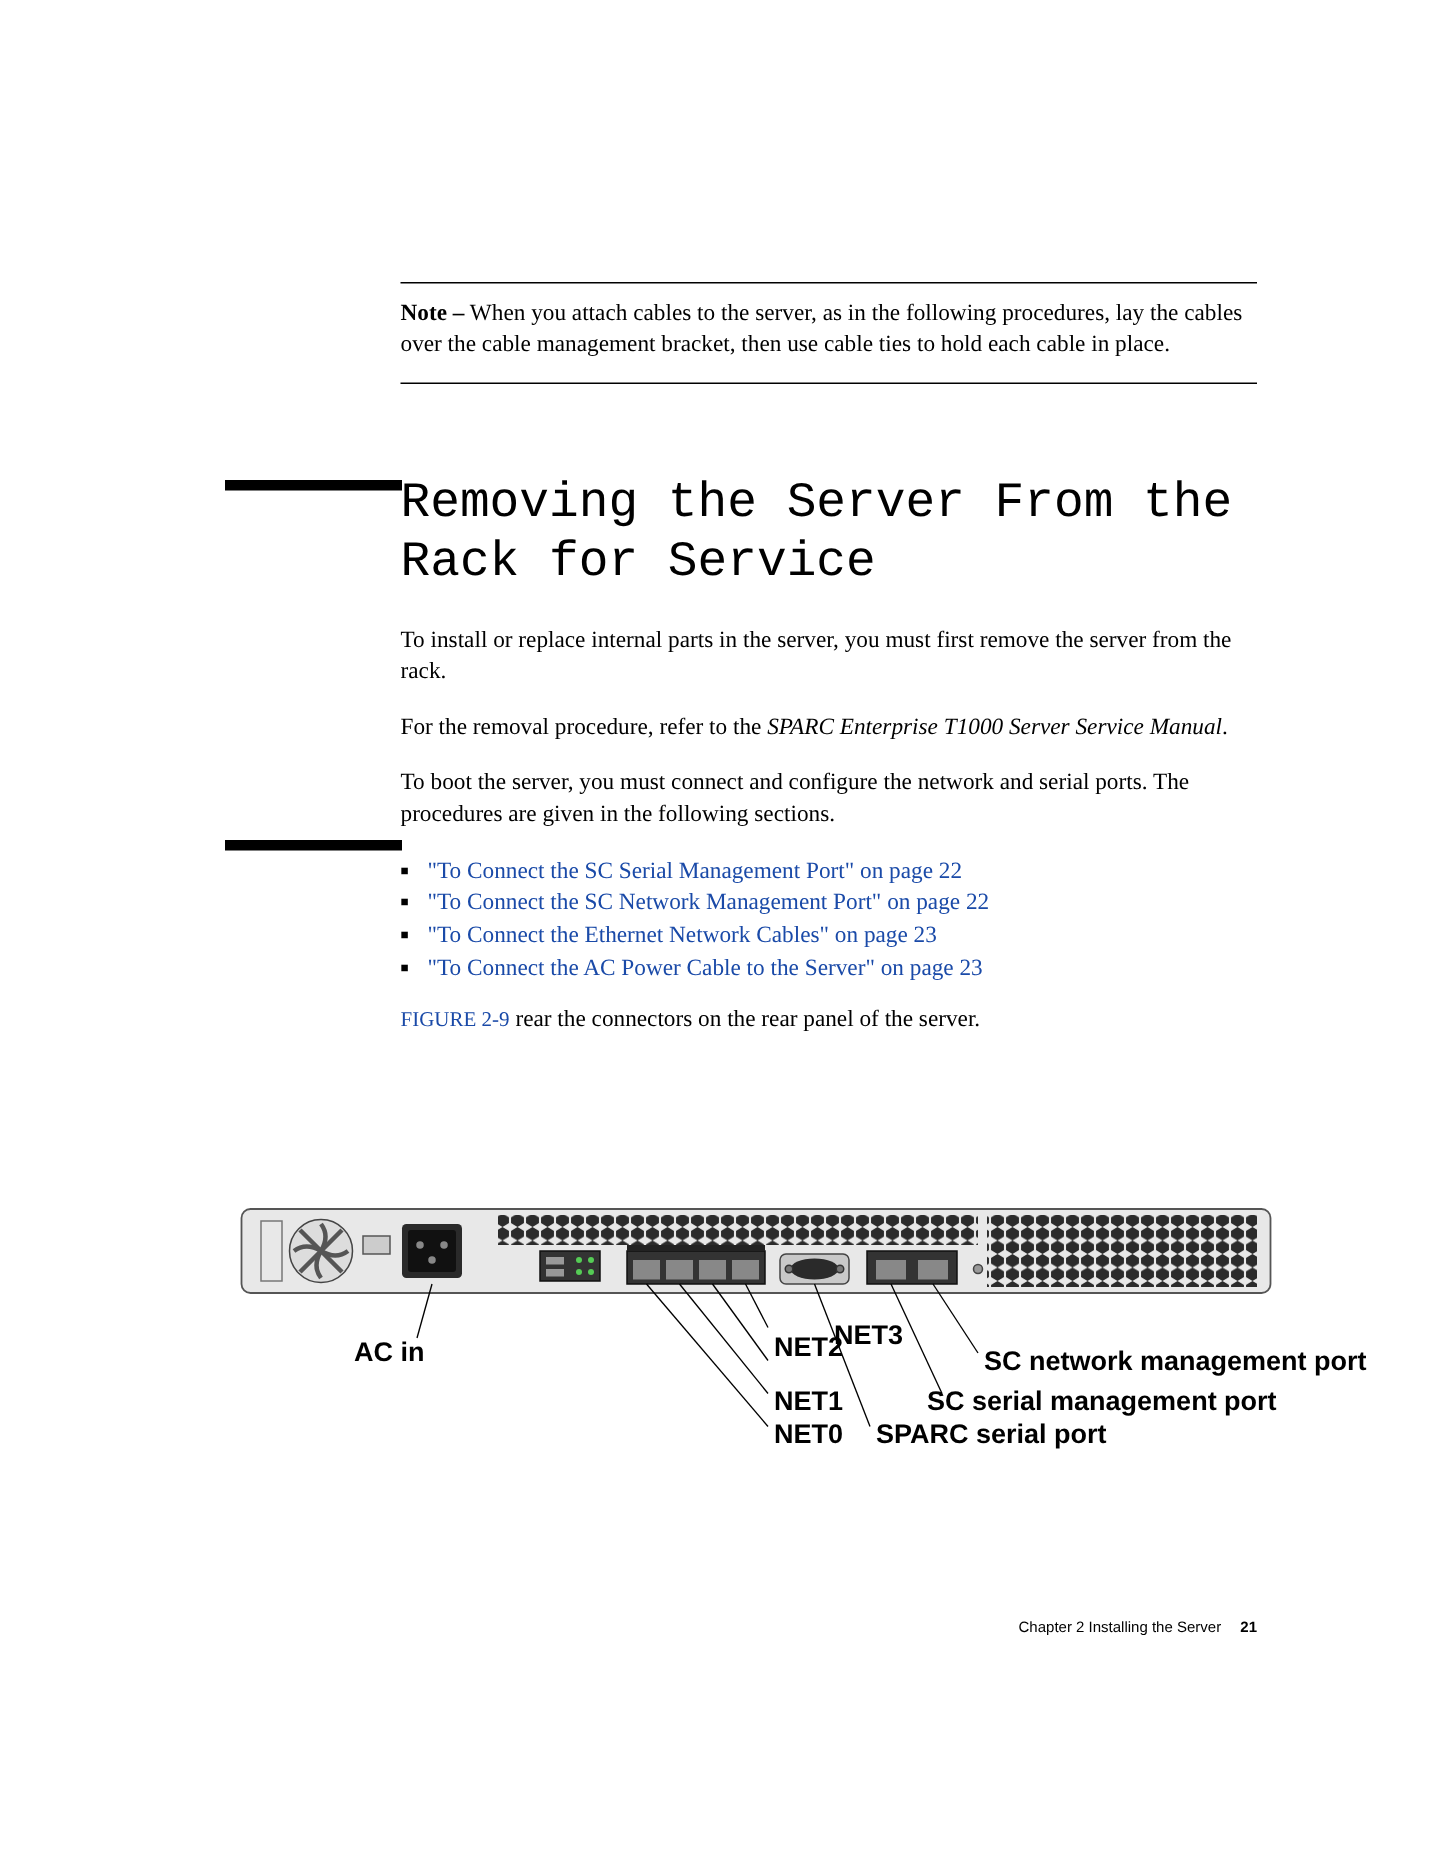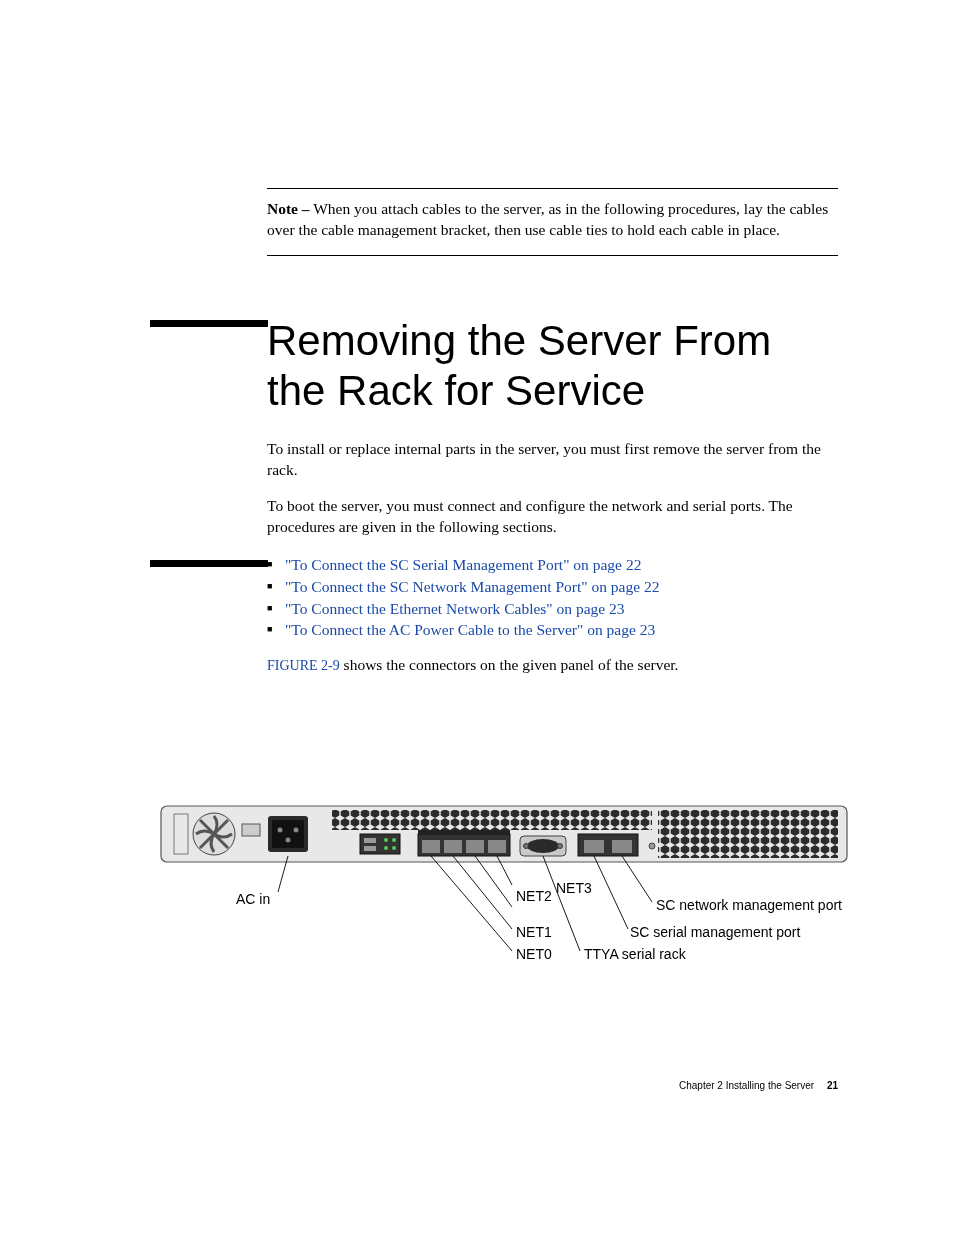--- a/index.html
+++ b/index.html
@@ -4,31 +4,31 @@
 <style>
   * { box-sizing: border-box; margin: 0; padding: 0; }
   html, body { width: 954px; background: #fff; font-family: "Palatino Linotype", Palatino, "Book Antiqua", serif; color: #000; }
   .page { width: 954px; height: 1235px; position: relative; padding: 0; }
   .content { position: absolute; left: 267px; right: 116px; top: 188px; }
   .note-block { border-top: 1px solid #000; border-bottom: 1px solid #000; padding: 10px 0 14px 0; font-size: 15.5px; line-height: 1.35; }
   .note-block .note-label { font-weight: bold; }
   .section-rule { position: absolute; left: 150px; width: 118px; height: 7px; background: #000; }
   .rule-1 { top: 320px; }
   .rule-2 { top: 560px; }
-  h1.section-head { font-family: Liberation Sans, sans-serif; font-weight: 400; font-size: 42px; line-height: 1.2; margin-top: 60px; margin-bottom: 22px; }
+  h1.section-head { font-family: Liberation Mono, monospace; font-weight: 400; font-size: 33px; line-height: 1.2; margin-top: 60px; margin-bottom: 22px; }
   p.body { font-size: 15.5px; line-height: 1.35; margin-bottom: 16px; }
   .ital { font-style: italic; }
   ul.link-list { list-style: none; margin: 6px 0 14px 0; }
   ul.link-list li { font-size: 15.5px; line-height: 1.4; padding-left: 18px; position: relative; }
   ul.link-list li::before { content: "■"; position: absolute; left: 0; top: 4px; font-size: 9px; color: #000; }
   a.xref { color: #1a4aa8; text-decoration: none; }
   .fig-ref { color: #1a4aa8; font-size: 14px; }
   .figure-area { position: absolute; left: 160px; right: 116px; top: 800px; }
   .server-svg { width: 688px; height: 70px; display: block; }
-  .callouts { position: relative; height: 120px; margin-top: 2px; font-family: Arial, Helvetica, sans-serif; font-size: 14px; }
+  .callouts { position: relative; height: 120px; margin-top: 2px; font-family: Arial, Helvetica, sans-serif; font-size: 18px; font-weight: bold; }
   .callouts .lbl { position: absolute; white-space: nowrap; }
   .callouts svg.lines { position: absolute; left: 0; top: -72px; width: 688px; height: 200px; pointer-events: none; }
   .fig-caption { font-size: 14px; margin-top: 24px; padding-left: 107px; }
   .fig-caption .fcap-label { font-family: Arial, Helvetica, sans-serif; font-weight: bold; font-size: 12px; letter-spacing: 0.3px; }
   .footer { position: absolute; bottom: 144px; right: 116px; font-family: Arial, Helvetica, sans-serif; font-size: 10px; }
   .footer .pn { font-weight: bold; margin-left: 10px; }
 </style>
 </head>
 <body>
 
@@ -38,32 +38,35 @@
   <div class="section-rule rule-2"></div>
 
   <div class="content">
 
     <div class="note-block">
       <span class="note-label">Note –</span><span> When you attach cables to the server, as in the following procedures, lay the cables over the cable management bracket, then use cable ties to hold each cable in place.</span>
     </div>
 
     <h1 class="section-head">Removing the Server From the Rack for Service</h1>
     <p class="body">To install or replace internal parts in the server, you must first remove the server from the rack.</p>
+    <p class="body">
+      <span>For the removal procedure, refer to the </span><span class="ital">SPARC Enterprise T1000 Server Service Manual</span><span>.</span>
+    </p>
 
     <p class="body">To boot the server, you must connect and configure the network and serial ports. The procedures are given in the following sections.</p>
 
     <ul class="link-list">
       <li><a class="xref" href="#">"To Connect the SC Serial Management Port" on page 22</a></li>
       <li><a class="xref" href="#">"To Connect the SC Network Management Port" on page 22</a></li>
       <li><a class="xref" href="#">"To Connect the Ethernet Network Cables" on page 23</a></li>
       <li><a class="xref" href="#">"To Connect the AC Power Cable to the Server" on page 23</a></li>
     </ul>
 
     <p class="body">
-      <a class="xref fig-ref" href="#">FIGURE 2-9</a><span> shows the connectors on the given panel of the server.</span>
+      <a class="xref fig-ref" href="#">FIGURE 2-9</a><span> rear the connectors on the rear panel of the server.</span>
     </p>
 
   </div>
 
   <div class="figure-area">
 
     <svg class="server-svg" viewBox="0 0 688 70">
 
       <rect x="1" y="6" width="686" height="56" rx="6" fill="#e8e8e8" stroke="#555" stroke-width="1.2"></rect>
 
@@ -148,22 +151,22 @@
           <line x1="434" y1="56" x2="468" y2="129"></line>
 
           <line x1="462" y1="56" x2="492" y2="102"></line>
         </g>
       </svg>
       <span class="lbl" style="left:76px; top:19px;">AC in</span>
       <span class="lbl" style="left:372px; top:8px;margin-left:24px;">NET3</span>
       <span class="lbl" style="left:356px; top:16px;">NET2</span>
       <span class="lbl" style="left:356px; top:52px;">NET1</span>
       <span class="lbl" style="left:356px; top:74px;text-align:right;">NET0</span>
-      <span class="lbl" style="left:424px; top:74px;">TTYA serial rack</span>
-      <span class="lbl" style="left:470px; top:52px;">SC serial management port</span>
+      <span class="lbl" style="left:424px; top:74px;">SPARC serial port</span>
+      <span class="lbl" style="left:458px; top:52px;">SC serial management port</span>
       <span class="lbl" style="left:496px; top:25px;">SC network management port</span>
     </div>
 
   </div>
 
   <div class="footer">
     <span>Chapter 2    Installing the Server</span>
     <span class="pn">21</span>
   </div>
 

